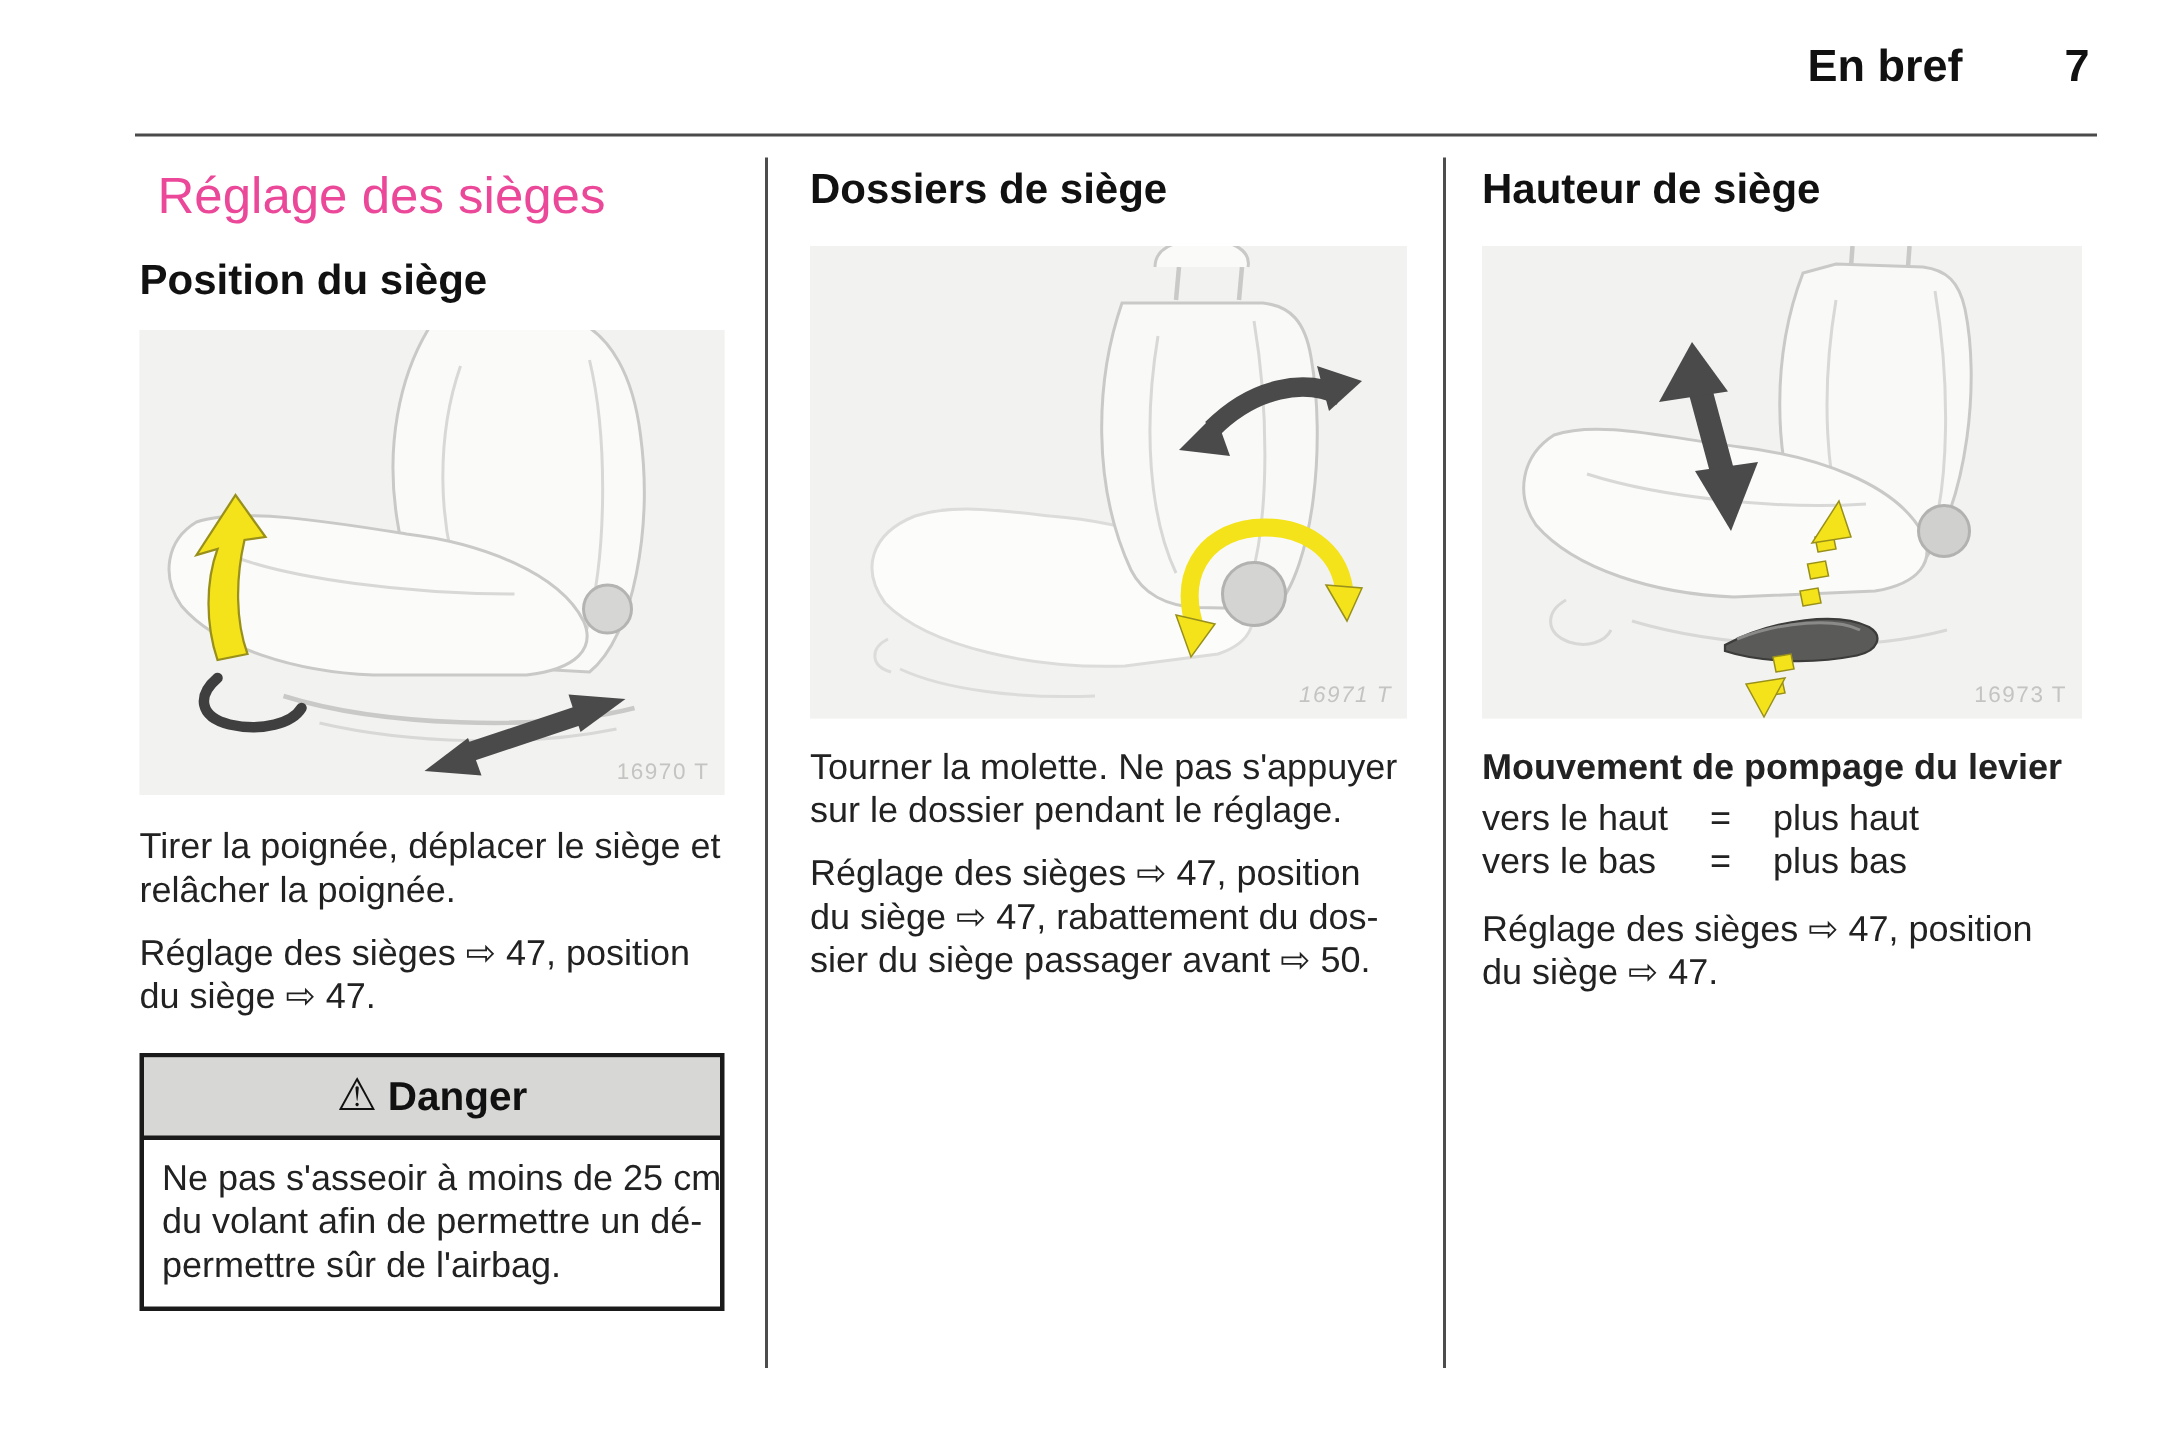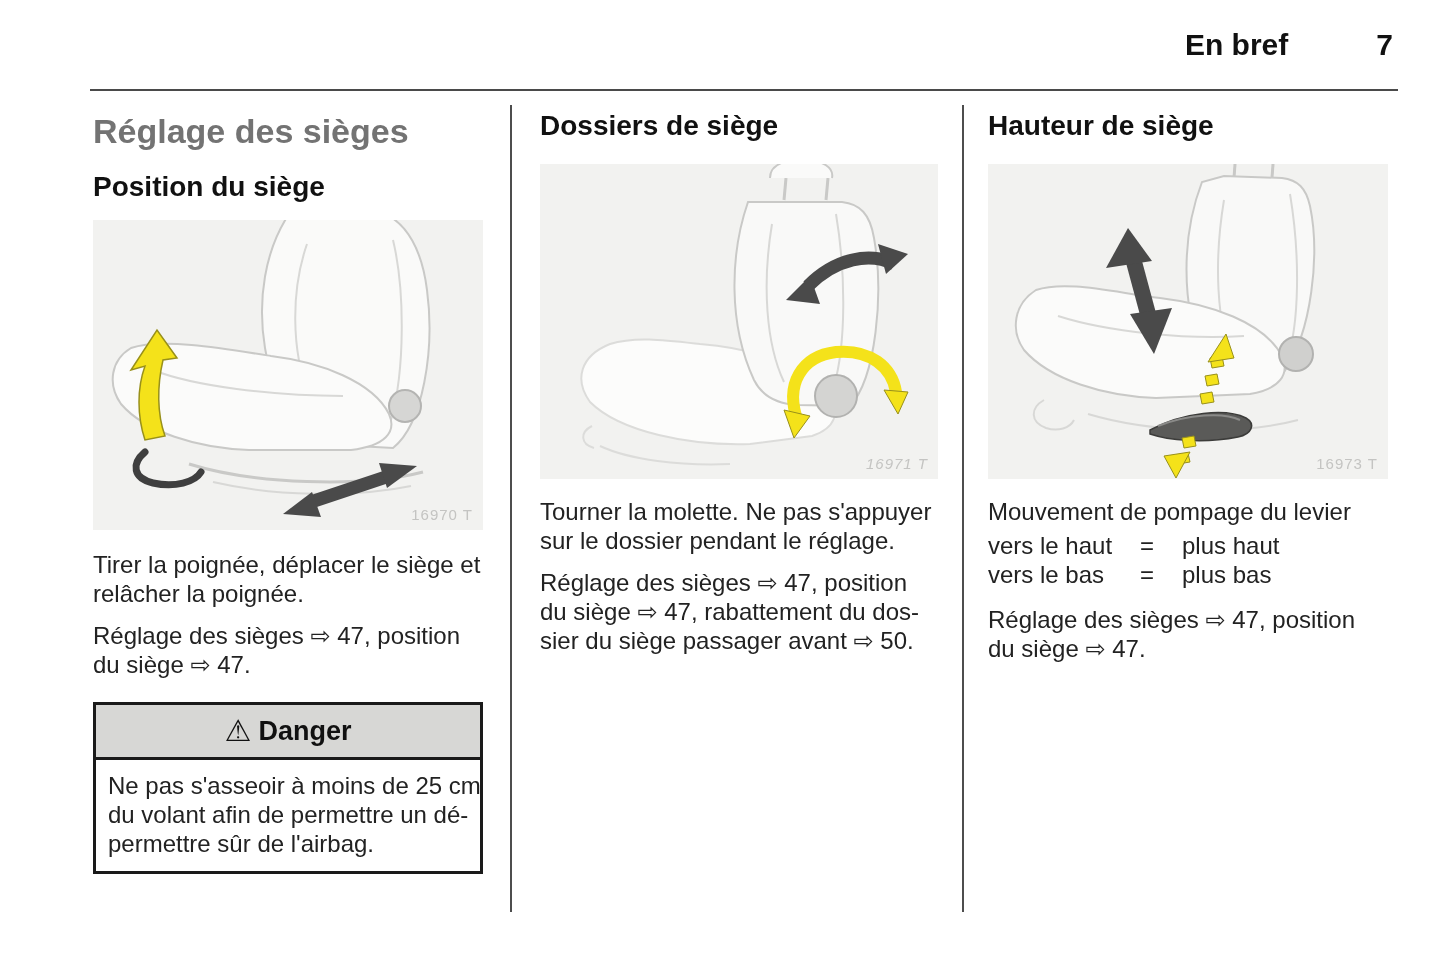--- a/index.html
+++ b/index.html
@@ -1,23 +1,23 @@
 <!DOCTYPE html>
 <html><head>
 <meta charset="utf-8">
 <style>
   html,body{margin:0;padding:0;background:#fff;}
   .page{position:relative;width:1445px;height:965px;background:#fff;overflow:hidden;
         font-family:"Liberation Sans","DejaVu Sans",sans-serif;color:#1e1e1e;}
-  .hdr{position:absolute;top:28px;right:52px;display:flex;gap:88px;align-items:baseline;
+  .hdr{position:absolute;top:28px;right:52px;display:flex;gap:68px;align-items:baseline;
        font-size:30px;font-weight:bold;color:#111;}
   .rule{position:absolute;top:89px;left:90px;width:1308px;height:2px;background:#4a4a4a;}
   .vdiv{position:absolute;top:105px;width:2px;height:807px;background:#4d4d4d;}
   .col{position:absolute;top:108px;}
-  .t1{font-size:34px;font-weight:bold;line-height:1.15;margin:4px 0 0 0;color:#737373;}
+  .t1{font-size:34px;font-weight:normal;line-height:1.15;margin:4px 0 0 12px;color:#ec4899;}
   .t2{font-size:28px;font-weight:bold;line-height:32px;margin:20px 0 0 0;color:#111;}
   .t2.first{margin-top:2px;}
   .fig{position:relative;background:#f2f2f0;margin-top:17px;}
   .fig svg{display:block;}
   .cap{position:absolute;right:10px;bottom:7px;font-size:15px;color:#c4c4c2;letter-spacing:1px;}
   .para{margin-top:13px;}
   .para.gap{margin-top:20px;}
   .ln{font-size:24px;line-height:29px;white-space:nowrap;color:#222;}
   .defs{margin-top:5px;}
   .defrow{display:grid;grid-template-columns:152px 42px auto;font-size:24px;line-height:29px;white-space:nowrap;color:#222;}
@@ -182,21 +182,21 @@
           <polygon points="224,204 236,202 234,192 222,194"></polygon>
           <polygon points="238,170 220,198 246,194"></polygon>
           <polygon points="196,284 208,282 206,272 194,274"></polygon>
           <polygon points="190,300 202,298 200,289 188,291"></polygon>
           <polygon points="188,314 176,292 202,288"></polygon>
         </g>
       </svg>
       <span class="cap">16973 T</span>
     </div>
 
-    <div class="para" style="margin-top:18px;">
+    <div class="para" style="margin-top:18px;font-weight:bold;">
       <div class="ln">Mouvement de pompage du levier</div>
     </div>
 
     <div class="defs">
       <div class="defrow">
         <span>vers le haut</span>
         <span>=</span>
         <span>plus haut</span>
       </div>
       <div class="defrow">

